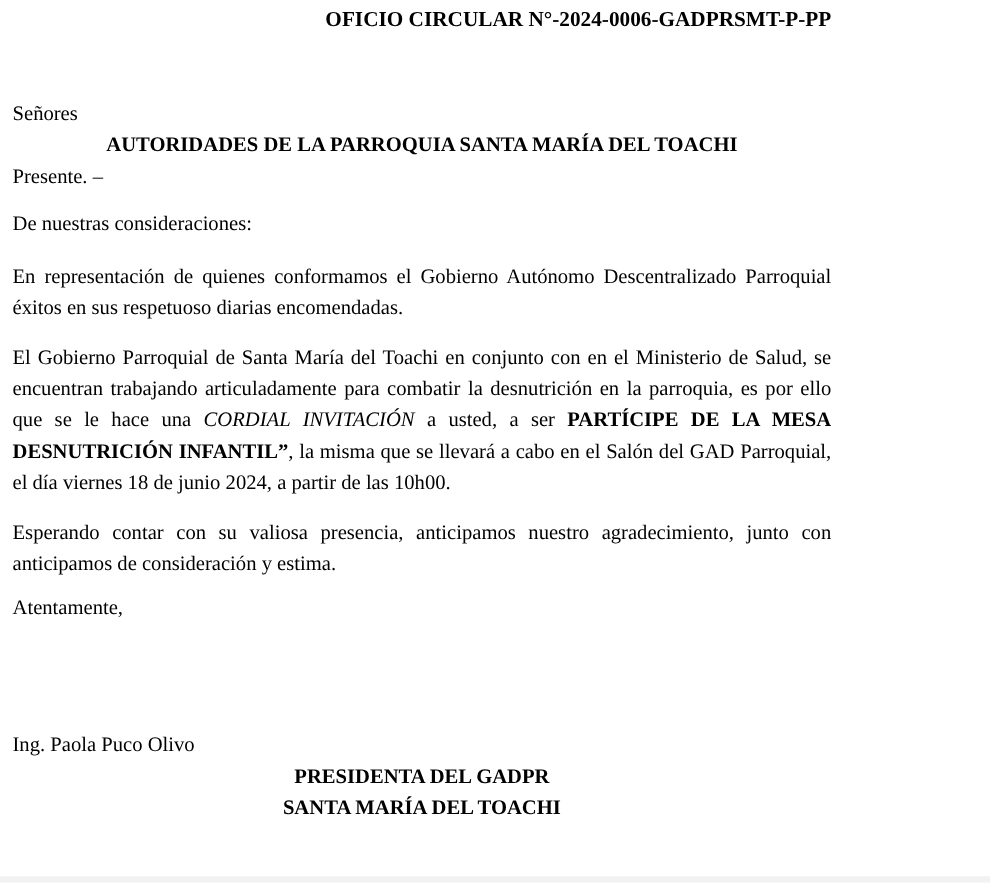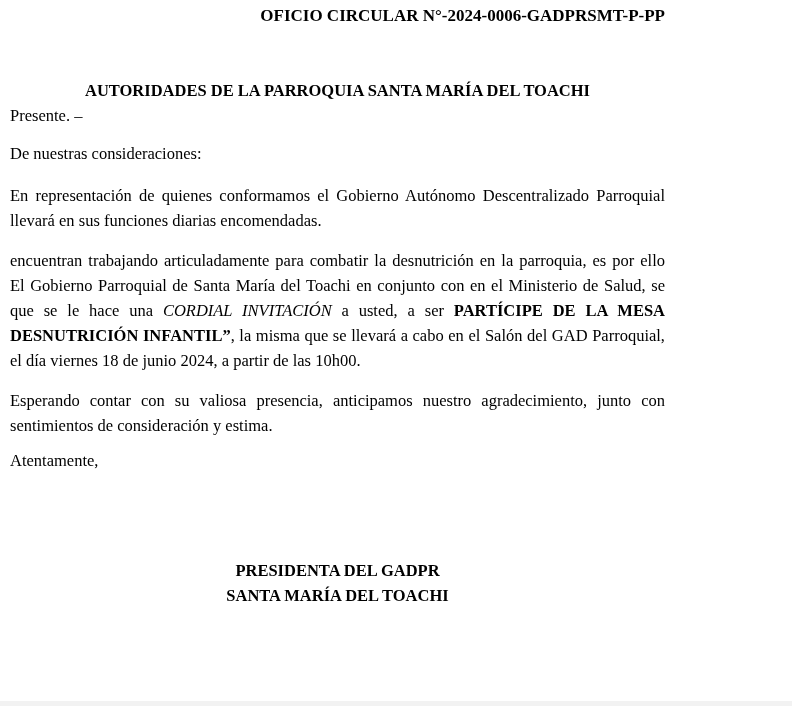--- a/index.html
+++ b/index.html
@@ -55,56 +55,58 @@
   }
 </style>
 </head>
 <body>
 
 <div class="doc">
 
   <p class="subject">OFICIO CIRCULAR N°-2024-0006-GADPRSMT-P-PP</p>
 
   <div class="recipient">
+    <div class="line">Señores</div>
     <div class="line bold">AUTORIDADES DE LA PARROQUIA SANTA MARÍA DEL TOACHI</div>
     <div class="line">Presente. –</div>
   </div>
 
   <p class="greeting">De nuestras consideraciones:</p>
 
   <div class="para">
     <div class="line just">En representación de quienes conformamos el Gobierno Autónomo Descentralizado Parroquial</div>
-    <div class="line">llevará en sus funciones diarias encomendadas.</div>
+    <div class="line">éxitos en sus respetuoso diarias encomendadas.</div>
   </div>
 
   <div class="para">
     <div class="line just">
-      <span>encuentran trabajando articuladamente para combatir la desnutrición en la parroquia, es por ello</span>
+      <span>El Gobierno Parroquial de Santa María del Toachi en conjunto con en el Ministerio de Salud, se</span>
     </div>
     <div class="line just">
-      <span>El Gobierno Parroquial de Santa María del Toachi en conjunto con en el Ministerio de Salud, se</span>
+      <span>encuentran trabajando articuladamente para combatir la desnutrición en la parroquia, es por ello</span>
     </div>
     <div class="line just">
       <span>que se le hace una </span><span class="italic">CORDIAL INVITACIÓN</span><span> a usted, a ser </span><span class="bold">PARTÍCIPE DE LA MESA</span>
     </div>
     <div class="line just">
       <span class="bold">DESNUTRICIÓN INFANTIL”</span><span>, la misma que se llevará a cabo en el Salón del GAD Parroquial,</span>
     </div>
     <div class="line">
       <span>el día viernes 18 de junio 2024, a partir de las 10h00.</span>
     </div>
   </div>
 
   <div class="para para-closing">
     <div class="line just">Esperando contar con su valiosa presencia, anticipamos nuestro agradecimiento, junto con</div>
-    <div class="line">sentimientos de consideración y estima.</div>
+    <div class="line">anticipamos de consideración y estima.</div>
   </div>
 
   <p class="farewell">Atentamente,</p>
 
   <div class="signature">
+    <div class="line">Ing. Paola Puco Olivo</div>
     <div class="line bold">PRESIDENTA DEL GADPR</div>
     <div class="line bold">SANTA MARÍA DEL TOACHI</div>
   </div>
 
 </div>
 
 <div class="bottom-strip"></div>
 
 </body></html>

